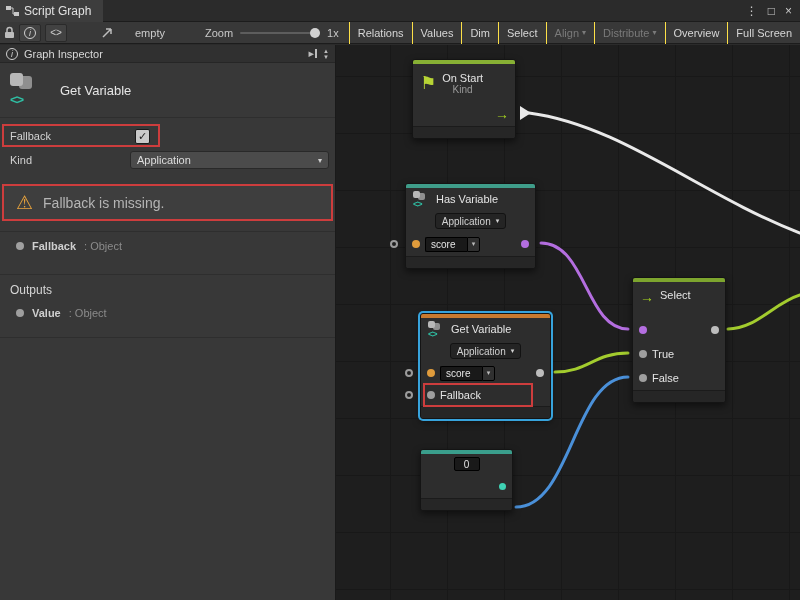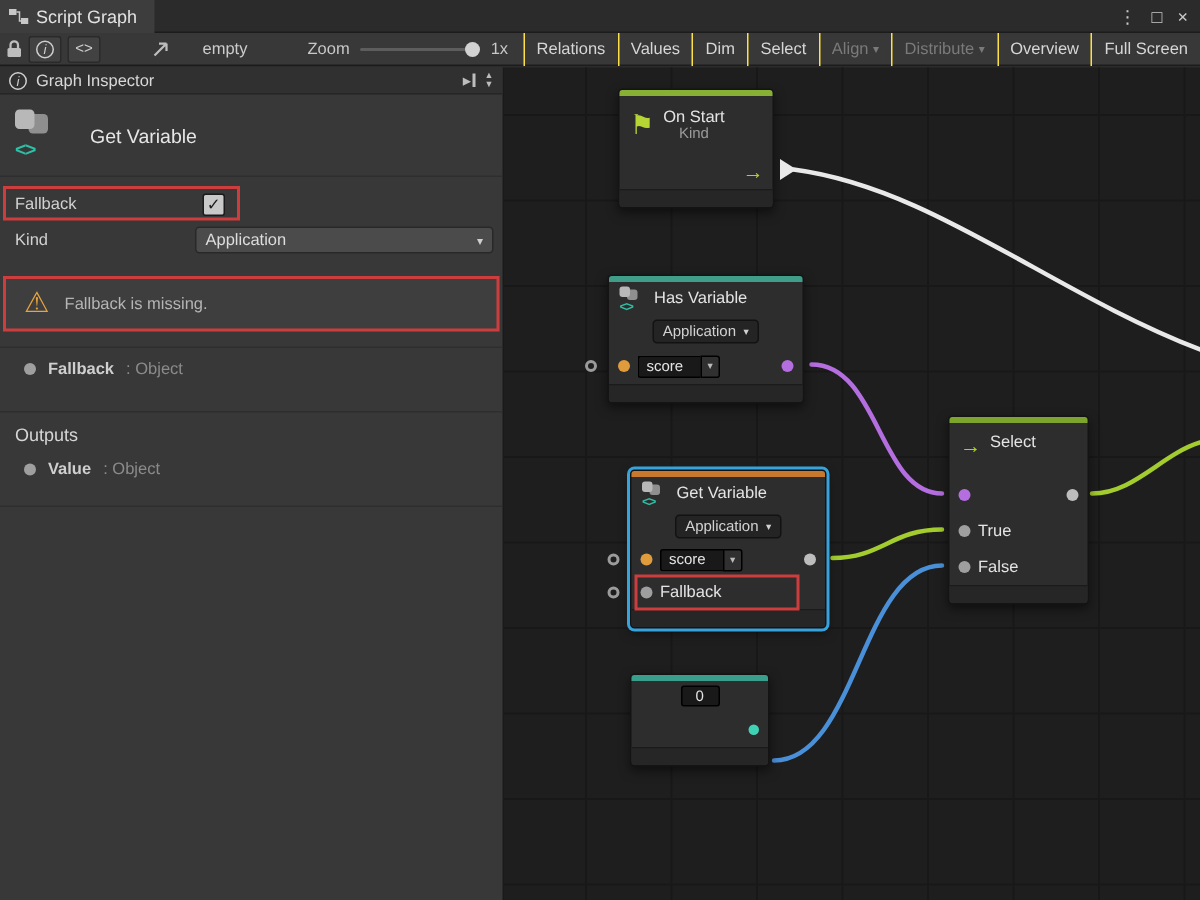--- a/index.html
+++ b/index.html
@@ -50,21 +50,21 @@
   .prop-label { color:#d2d2d2; }
   .checkbox { position:absolute; left:135px; width:15px; height:15px; background:#c9c9c9; border:1px solid #1a1a1a; border-radius:2px;
               display:flex; align-items:center; justify-content:center; color:#1c1c1c; font-size:11px; font-weight:bold; }
   .dropdown-wide { position:absolute; left:130px; right:6px; height:18px; background:#4b4b4b; border:1px solid #292929; border-radius:3px;
                    display:flex; align-items:center; padding:0 6px; color:#dddddd; }
   .dropdown-wide .caret { margin-left:auto; font-size:8px; color:#cfcfcf; }
   .annotation { position:absolute; border:2px solid #cd3d3d; pointer-events:none; }
   .warning-box { position:relative; margin:12px 2px 0 2px; background:#3e3e3e; border:2px solid #cd3d3d;
                  display:flex; align-items:center; gap:10px; padding:7px 12px; }
   .warning-glyph { color:#e8a33d; font-size:19px; line-height:19px; }
-  .warning-text { color:#b5b5b5; font-size:11px; }
+  .warning-text { color:#b5b5b5; font-size:14px; }
   .io-section { margin-top:10px; padding:4px 0 8px 0; border-top:1px solid #2e2e2e; }
   .io-header { padding:4px 10px 6px 10px; font-size:12px; color:#d6d6d6; }
   .io-row { display:flex; align-items:center; gap:8px; padding:4px 16px; }
   .io-dot { width:8px; height:8px; border-radius:50%; }
   .io-name { color:#cfcfcf; font-weight:bold; }
   .io-type { color:#8b8b8b; }
   .io-bottom { border-bottom:1px solid #2e2e2e; }
 
   
   .canvas { position:relative; width:464px; height:556px; background-color:#1e1e1e; overflow:hidden;

